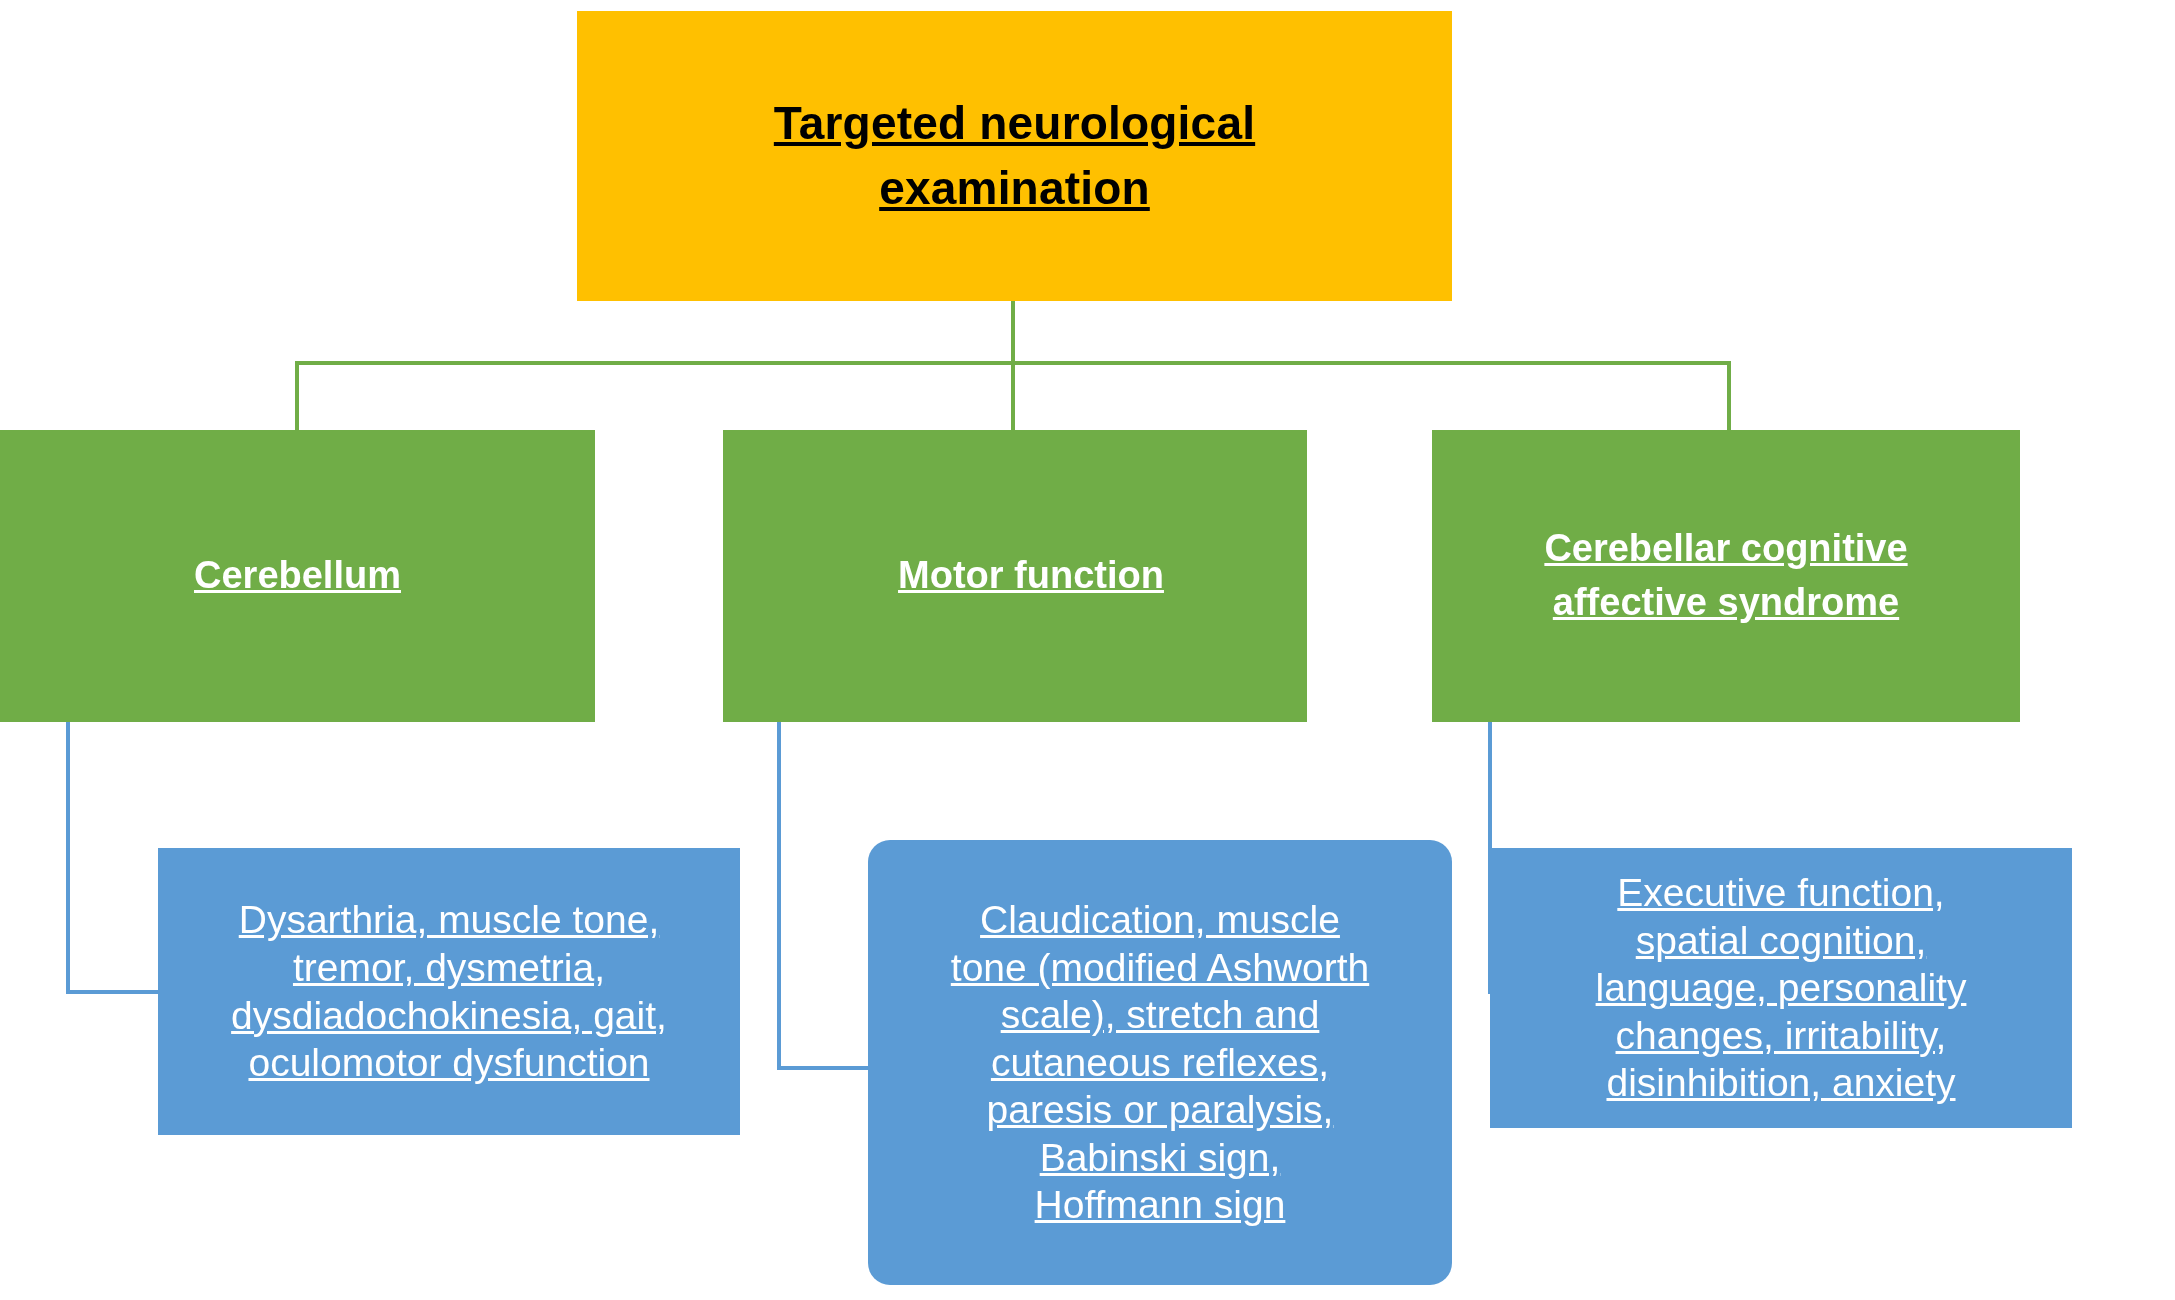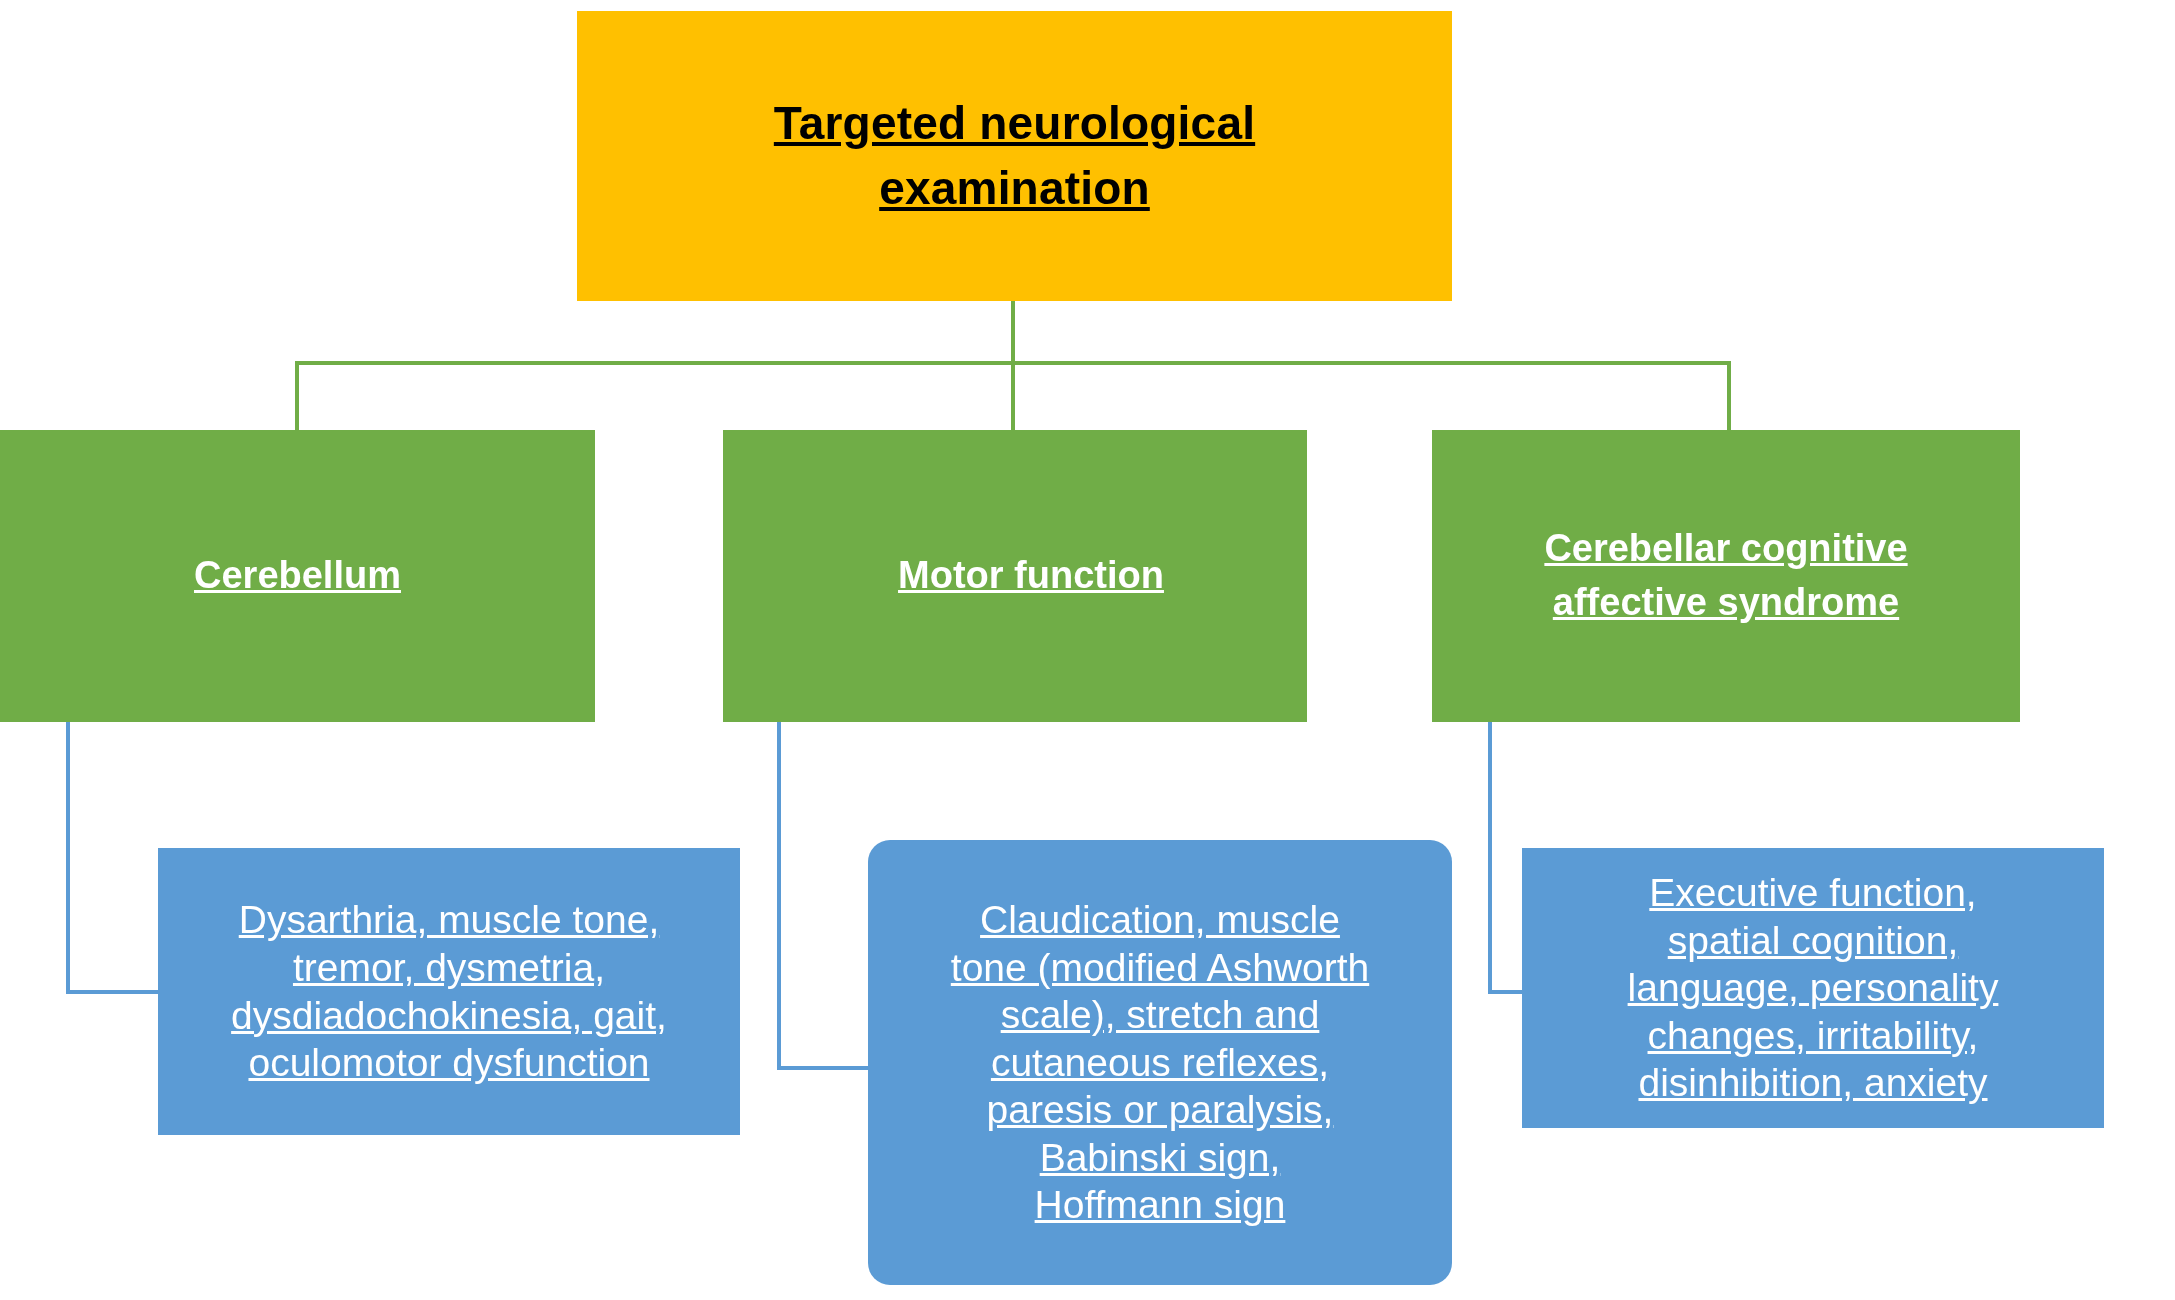--- a/index.html
+++ b/index.html
@@ -129,21 +129,21 @@
   <div class="node node-detail" style="left:868px; top:840px; width:584px; height:445px;border-radius:22px;">
     <span class="node-text">Claudication, muscle
 tone (modified Ashworth
 scale), stretch and
 cutaneous reflexes,
 paresis or paralysis,
 Babinski sign,
 Hoffmann sign</span>
   </div>
 
-  <div class="node node-detail" style="left:1522px; top:848px; width:582px; height:280px;">
+  <div class="node node-detail" style="left:1490px; top:848px; width:582px; height:280px;">
     <span class="node-text">Executive function,
 spatial cognition,
 language, personality
 changes, irritability,
 disinhibition, anxiety</span>
   </div>
 
 </div>
 
 </body></html>

